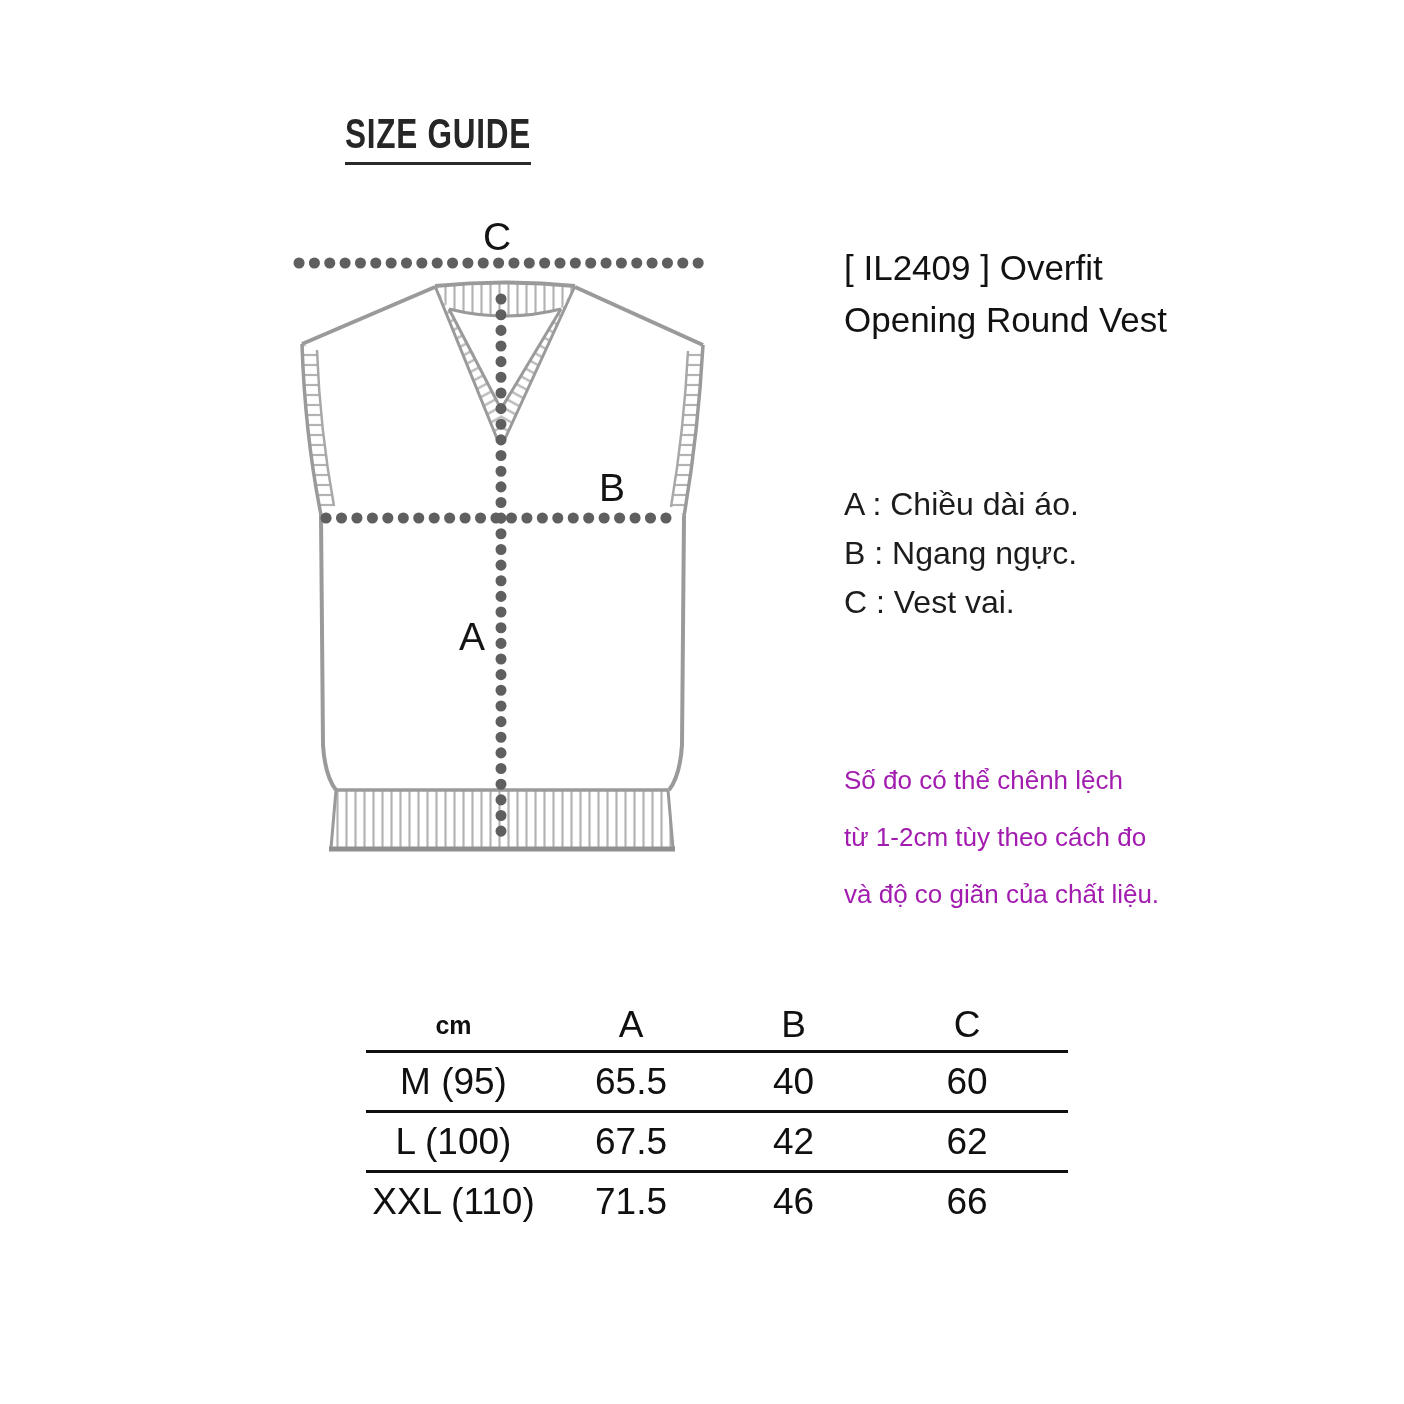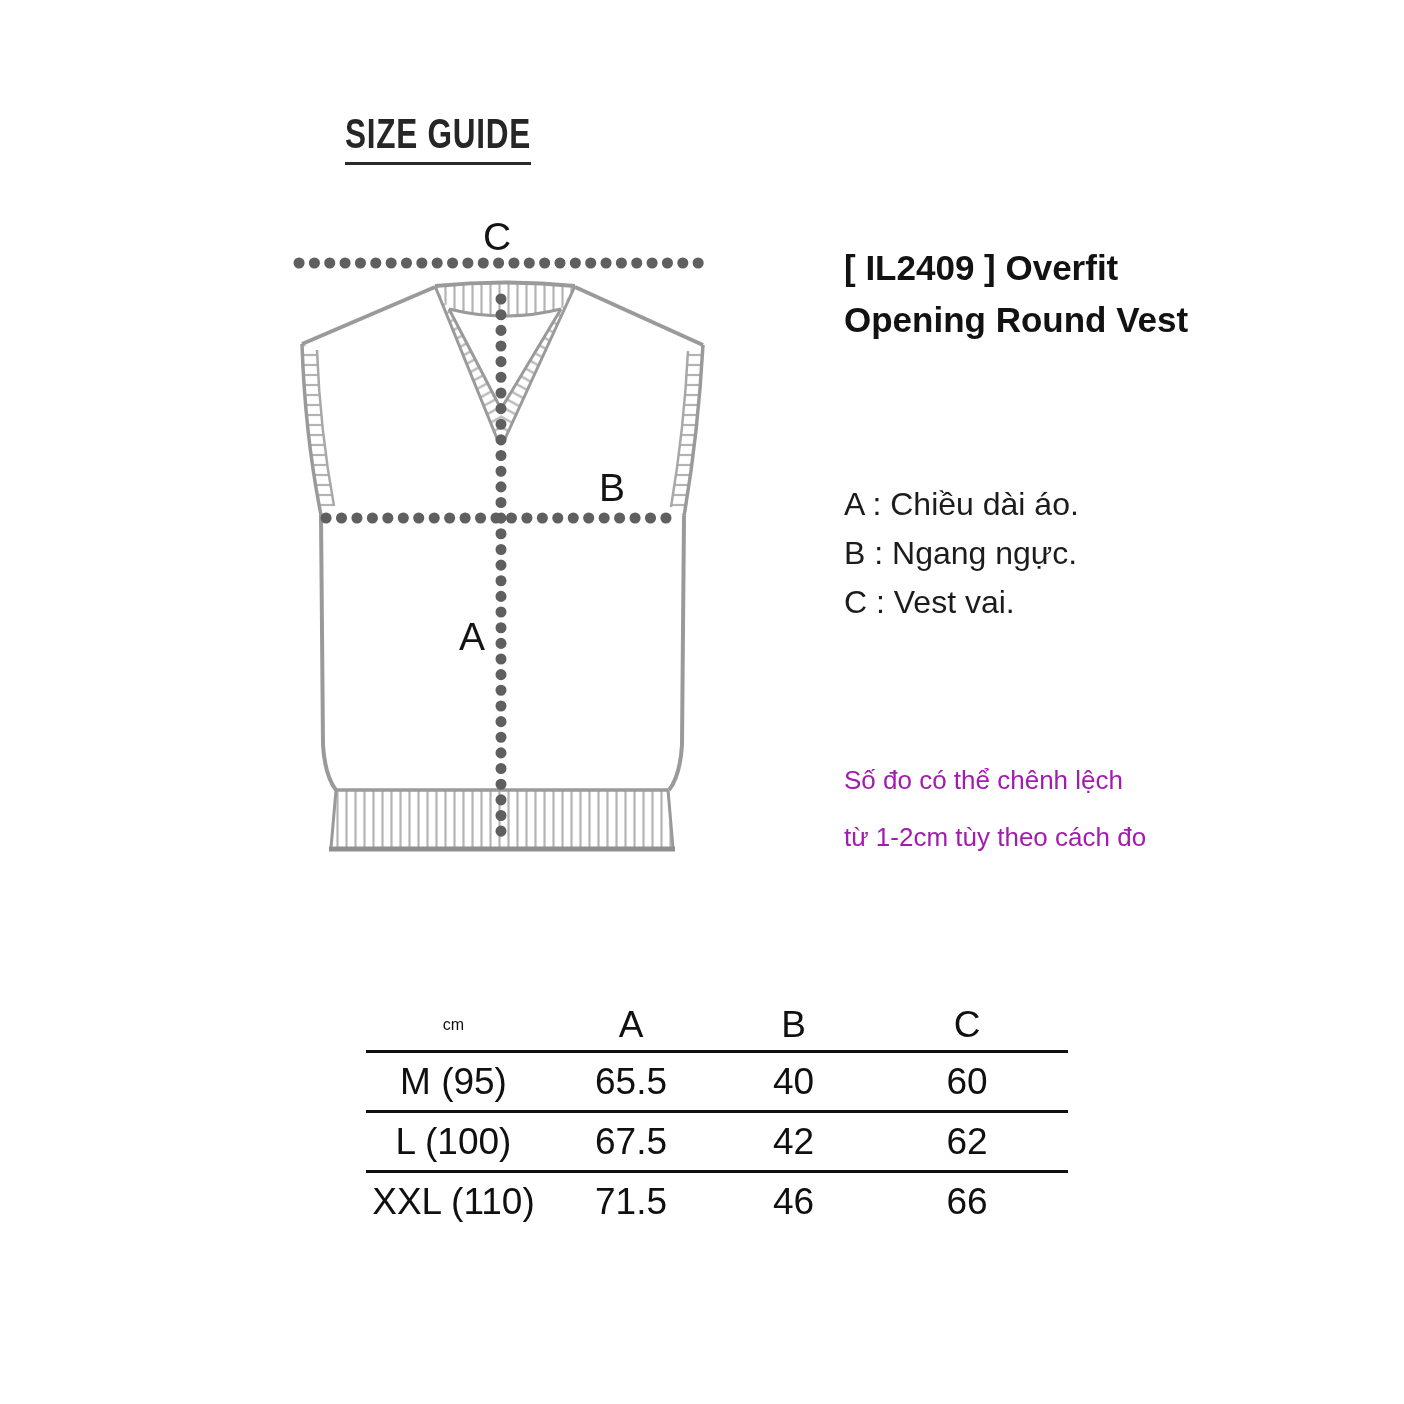--- a/index.html
+++ b/index.html
@@ -31,21 +31,21 @@
   
   .measure-label{
     font-size:39px;color:#141414;
     transform:translate(-50%,-50%);
     white-space:nowrap;
   }
 
   
   .product-title{
     left:844px;top:242px;
-    font-size:35px;font-weight:700;line-height:52px;
+    font-size:35px;font-weight:400;line-height:52px;
     color:#121212;white-space:nowrap;
   }
   .legend{
     left:844px;top:480px;
     font-size:32px;line-height:49px;
     color:#1c1c1c;white-space:nowrap;
   }
   .note{
     left:844px;top:752px;
     font-size:26px;line-height:57px;
@@ -60,21 +60,21 @@
   }
   table.size-table th,table.size-table td{
     text-align:center;vertical-align:middle;
     font-weight:400;padding:0;
   }
   table.size-table thead th{
     height:50px;font-size:37px;
     border-bottom:3px solid #101010;
   }
   table.size-table thead th.unit{
-    font-size:16px;font-weight:400;
+    font-size:25px;font-weight:700;
   }
   table.size-table tbody td{
     height:57px;font-size:37px;
     border-bottom:3px solid #101010;
   }
   table.size-table tbody tr.last td{border-bottom:none;}
 </style>
 </head>
 <body>
 
@@ -166,20 +166,21 @@
 
   <div class="abs legend">
     <div>A : Chiều dài áo.</div>
     <div>B : Ngang ngực.</div>
     <div>C : Vest vai.</div>
   </div>
 
   <div class="abs note">
     <div>Số đo có thể chênh lệch</div>
     <div>từ 1-2cm tùy theo cách đo</div>
+    <div>và độ co giãn của chất liệu.</div>
   </div>
 
   <div class="abs size-table-wrap">
     <table class="size-table">
       <colgroup>
         <col style="width:175px">
           <col style="width:180px">
           <col style="width:145px">
           <col style="width:202px">
       </colgroup>

